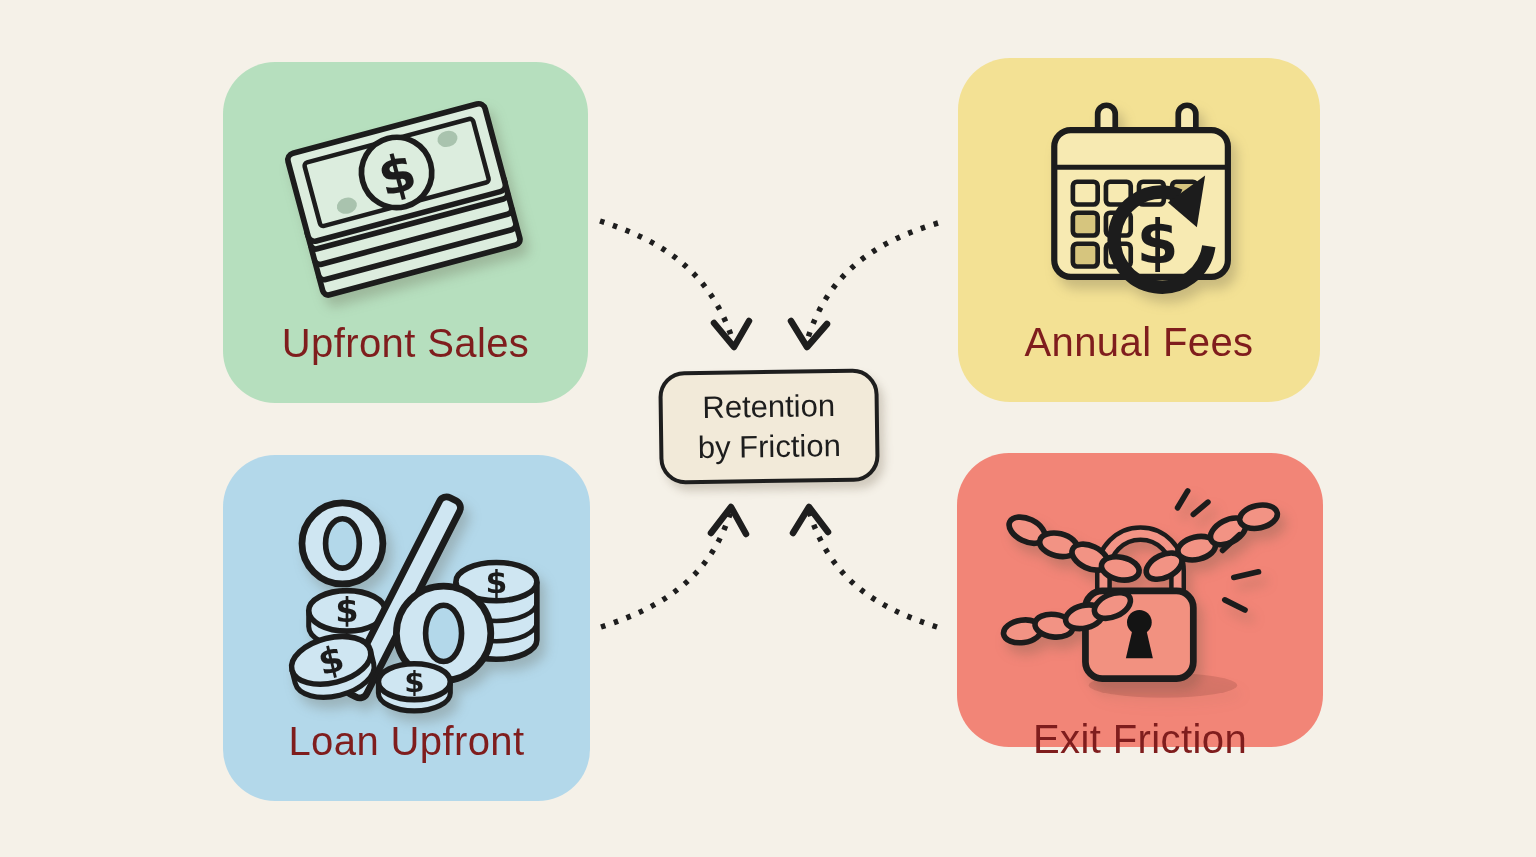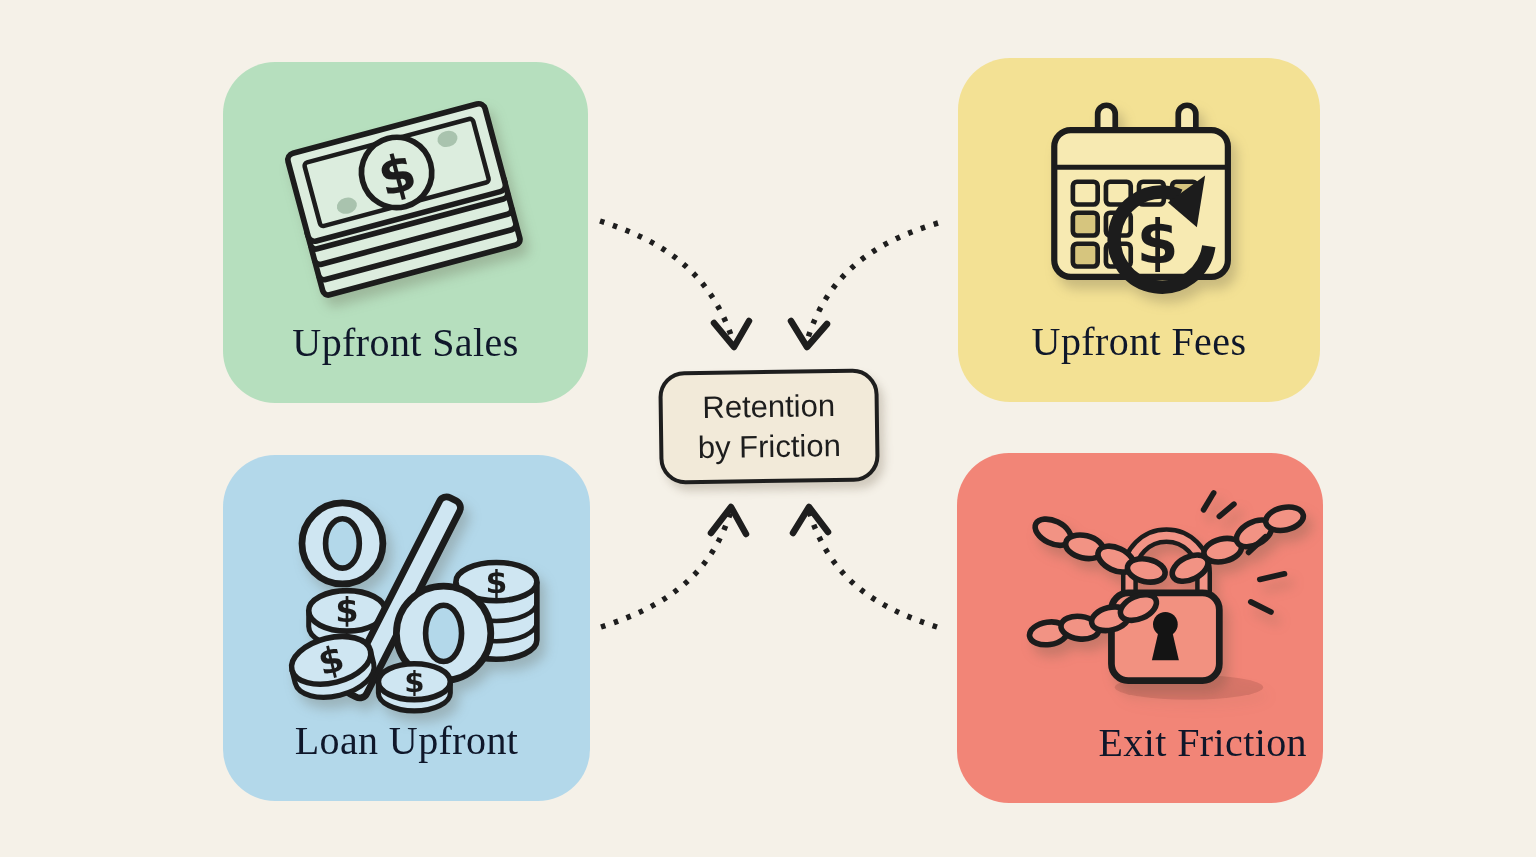--- a/index.html
+++ b/index.html
@@ -18,25 +18,25 @@
   .card::before{
     content:"";position:absolute;z-index:-1;inset:-5px -12px -14px -12px;
     background:inherit;opacity:.45;border-radius:62px;transform:rotate(-1.4deg);
     filter:brightness(1.06) saturate(.85);
   }
   .card-tl{left:223px;top:62px;width:365px;height:341px;}
   .card-tr{left:958px;top:58px;width:362px;height:344px;}
   .card-tr::before{transform:rotate(1.2deg);}
   .card-bl{left:223px;top:455px;width:367px;height:346px;}
   .card-bl::before{transform:rotate(1.1deg);}
-  .card-br{left:957px;top:453px;width:366px;height:350px;align-items:flex-end;}
+  .card-br{left:957px;top:453px;width:366px;height:294px;}
   .card-br::before{transform:rotate(-1.1deg);}
   .card-label{
-    font-size:40px;font-weight:500;color:#0f172a;letter-spacing:.4px;
-    text-align:center;line-height:1;padding-bottom:14px;white-space:nowrap;font-family:Liberation Serif, serif;
+    font-size:40px;font-weight:500;color:#7f1d1d;letter-spacing:.4px;
+    text-align:center;line-height:1;padding-bottom:14px;white-space:nowrap;
   }
   .icon-wrap{flex:1;display:flex;align-items:center;justify-content:center;}
   .icon-wrap svg{filter:drop-shadow(6px 9px 6px rgba(95,85,70,.28));}
   .center-node{
     position:absolute;left:659px;top:370px;width:220px;height:113px;box-sizing:border-box;
     border:4px solid #1e1e1e;border-radius:26px;background:#f2ead9;
     display:flex;flex-direction:column;align-items:center;justify-content:center;
     transform:rotate(-.8deg);
     box-shadow:5px 7px 9px rgba(125,112,92,.30);
   }
@@ -93,21 +93,21 @@
         <rect x="152" y="82" width="24" height="22" rx="4" fill="#d6c57e" class="ic-ink" stroke-width="4.5"></rect>
         <rect x="56" y="112" width="24" height="22" rx="4" fill="#d6c57e" class="ic-ink" stroke-width="4.5"></rect>
         <rect x="88" y="112" width="24" height="22" rx="4" fill="none" class="ic-ink" stroke-width="4.5"></rect>
         <rect x="56" y="142" width="24" height="22" rx="4" fill="#d6c57e" class="ic-ink" stroke-width="4.5"></rect>
         <rect x="88" y="142" width="24" height="22" rx="4" fill="none" class="ic-ink" stroke-width="4.5"></rect>
         <circle cx="142" cy="138" r="46" fill="none" class="ic-ink" stroke-width="13" stroke-dasharray="228 61" transform="rotate(8 142 138)"></circle>
         <polygon points="148,102 184,76 176,126" fill="#1c1c1c"></polygon>
         <text class="ic-text" x="138" y="140" font-size="58" text-anchor="middle" dominant-baseline="central">$</text>
       </svg>
     </div>
-    <div class="card-label">Upfront Fees</div>
+    <div class="card-label">Annual Fees</div>
   </div>
 
   <div class="card card-bl" style="background-color: rgb(179, 216, 234);">
     <div class="icon-wrap">
       <svg width="281" height="236" viewBox="0 0 250 210">
 
         <path d="M169,86 v52 a36,17 0 0 0 72,0 v-52" fill="#cfe6f2" class="ic-ink" stroke-width="5"></path>
         <path d="M169,104 a36,17 0 0 0 72,0" fill="none" class="ic-ink" stroke-width="4"></path>
         <path d="M169,122 a36,17 0 0 0 72,0" fill="none" class="ic-ink" stroke-width="4"></path>
         <ellipse cx="205" cy="86" rx="36" ry="17" fill="#cfe6f2" class="ic-ink" stroke-width="5"></ellipse>

